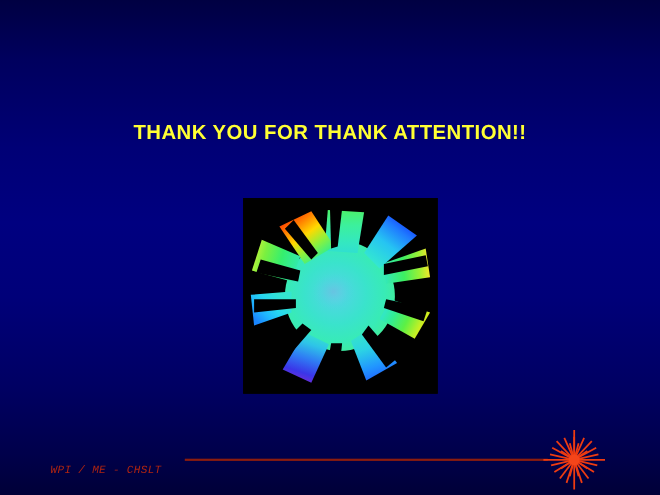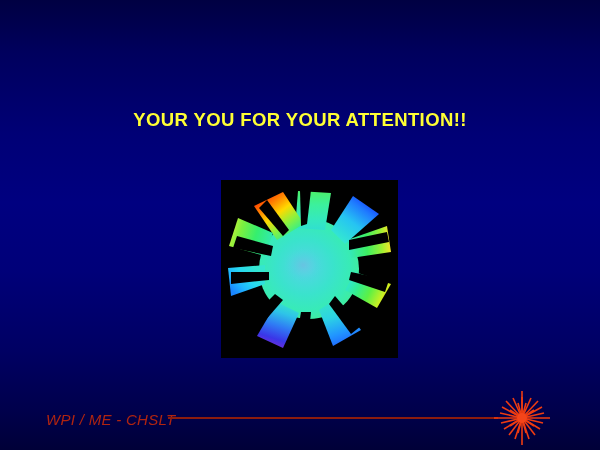--- a/index.html
+++ b/index.html
@@ -53,25 +53,25 @@
     left: 0;
     top: 0;
     width: 177px;
     height: 178px;
   }
 
   
   #footer-text {
     position: absolute;
     left: 46px;
-    top: 411px;
+    top: 423px;
     color: #b02410;
-    font-size: 15px;
+    font-size: 10px;
     font-style: italic;
-    font-family: Liberation Sans, sans-serif;
+    font-family: Liberation Mono, monospace;
     white-space: nowrap;
     letter-spacing: 0.3px;
   }
   #footer-rule {
     position: absolute;
     left: 168px;
     top: 417px;
     width: 330px;
     height: 2px;
     background: #8c1c0e;
@@ -82,21 +82,21 @@
     top: 389px;
     width: 60px;
     height: 58px;
   }
 </style>
 </head>
 <body>
 
 <div id="slide">
 
-  <div id="title">YOUR YOU FOR YOUR ATTENTION!!</div>
+  <div id="title">THANK YOU FOR THANK ATTENTION!!</div>
 
   <div id="picture">
     <svg id="fan" viewBox="0 0 177 178">
       <defs>
 
         <linearGradient id="gBladeTop" x1="0.5" y1="0" x2="0.5" y2="1">
           <stop offset="0" stop-color="#4bf06a"></stop>
           <stop offset="0.35" stop-color="#3cf09c"></stop>
           <stop offset="0.75" stop-color="#34e8c0"></stop>
           <stop offset="1" stop-color="#30dfd0"></stop>

